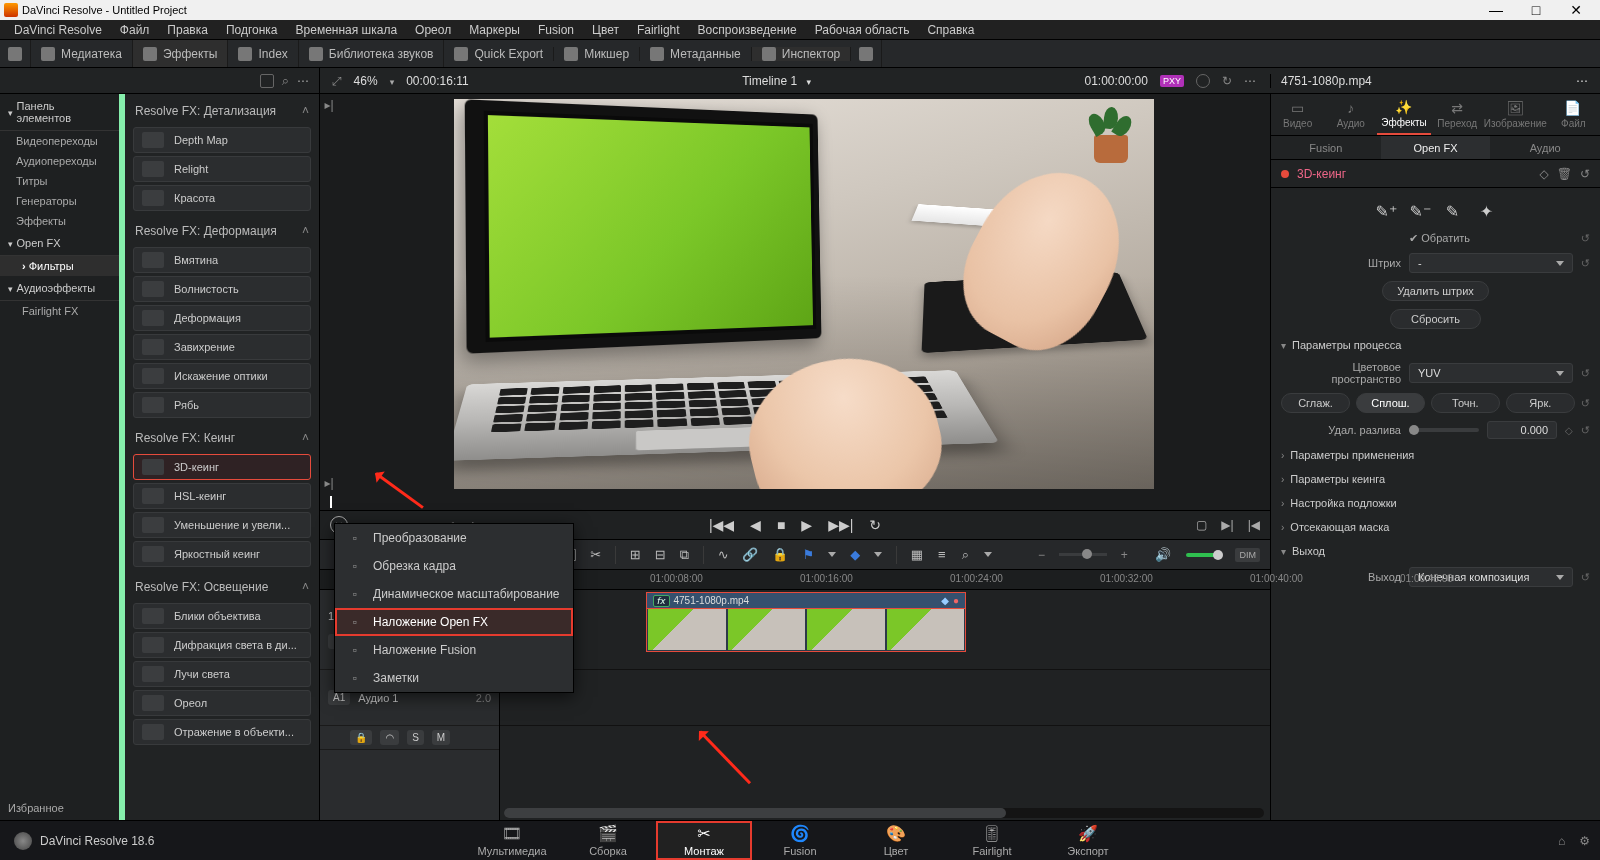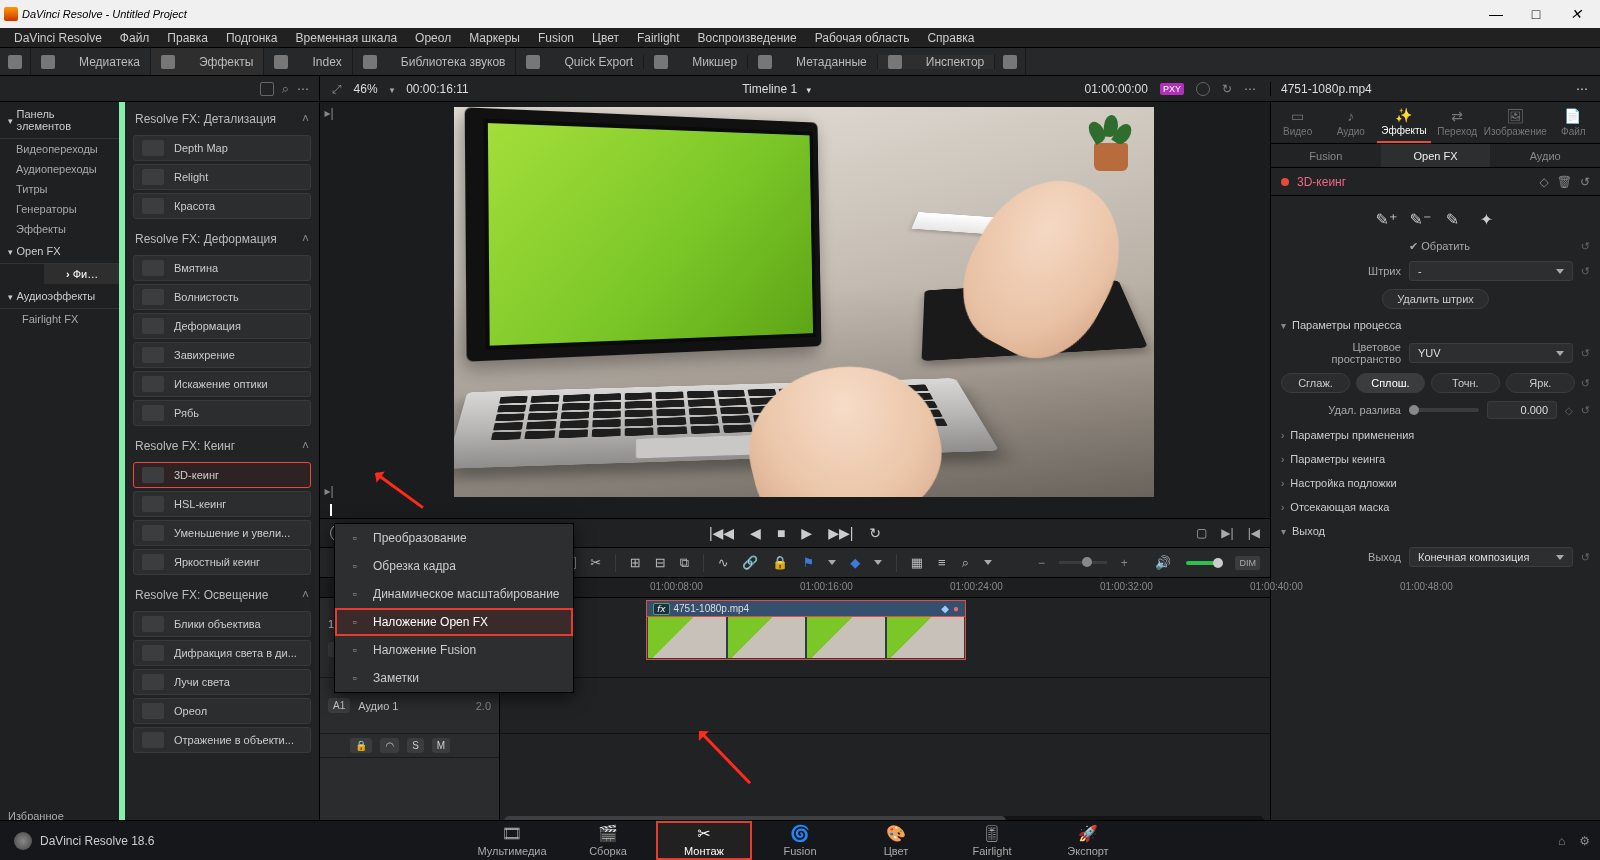--- a/index.html
+++ b/index.html
@@ -1,30 +1,30 @@
 <!DOCTYPE html>
 <html><head>
 <meta charset="utf-8">
 <style>
 * { margin: 0; padding: 0; box-sizing: border-box; font-family: "Segoe UI", Arial, sans-serif; user-select: none; }
 body { background: #0e0e0e; color: #a8a8a8; font-size: 12px; width: 1600px; height: 860px; overflow: hidden; position: relative; }
 
 
-.title-bar { height: 28px; background: #f0f0f0; color: #000; display: flex; align-items: center; padding: 0 4px; font-size: 11px; font-style: italic; }
+.title-bar { height: 20px; background: #f0f0f0; color: #000; display: flex; align-items: center; padding: 0 4px; font-size: 11px; }
 .title-bar .app-ico { width: 14px; height: 14px; background: linear-gradient(#ff9900,#cc3300); border-radius: 2px; margin-right: 4px; }
 .title-bar .spacer { flex: 1; }
 .title-bar .win-btn { width: 40px; text-align: center; font-size: 14px; cursor: pointer; }
 
 
 .menu-bar { height: 20px; background: #212121; display: flex; align-items: center; padding: 0 6px; gap: 2px; border-bottom: 1px solid #000; }
 .menu-bar span { padding: 2px 8px; font-size: 12px; color: #ccc; cursor: pointer; }
 
 
 .top-toolbar { height: 28px; background: #26282a; display: flex; align-items: center; border-bottom: 1px solid #000; }
-.tb-btn { display: flex; align-items: center; gap: 24px; padding: 0 10px; height: 100%; color: #bbb; cursor: pointer; border-right: 1px solid #1a1a1a; font-size: 12px; }
+.tb-btn { display: flex; align-items: center; gap: 6px; padding: 0 10px; height: 100%; color: #bbb; cursor: pointer; border-right: 1px solid #1a1a1a; font-size: 12px; }
 .tb-btn.icon-only { padding: 0 8px; }
 .tb-ico { width: 14px; height: 14px; background: #777; border-radius: 2px; display: inline-block; }
 .project-title { flex: 1; text-align: center; color: #ddd; font-size: 14px; }
 .tb-right { display: flex; }
 
 
 .sub-toolbar { height: 26px; background: #212324; display: flex; align-items: center; border-bottom: 1px solid #000; }
 .sub-left { width: 320px; display: flex; align-items: center; height: 100%; border-right: 1px solid #000; padding: 0 8px; justify-content: flex-end; gap: 8px; }
 .sub-mid { display: flex; align-items: center; gap: 12px; padding: 0 12px; flex: 1; }
 .sub-mid .timeline-name { flex: 1; text-align: center; color: #ddd; }
@@ -34,21 +34,21 @@
 
 
 .main { display: flex; height: calc(100% - 20px - 20px - 28px - 26px - 40px); }
 
 
 .left-col { width: 320px; display: flex; border-right: 1px solid #000; }
 .panel-tree { width: 125px; background: #1e2021; border-right: 6px solid #86efac; overflow: hidden; }
 .ptree-head { padding: 6px 8px; color: #ccc; border-bottom: 1px solid #333; display: flex; align-items: center; gap: 4px; font-size: 11px; }
 .ptree-item { padding: 4px 16px; color: #aaa; font-size: 11px; cursor: pointer; white-space: nowrap; overflow: hidden; text-overflow: ellipsis;}
 .ptree-item.sub { padding-left: 22px; }
-.ptree-item.active { background: #2e2e2e; color: #fff; margin-left: 44px; }
+.ptree-item.active { background: #2e2e2e; color: #fff; }
 
 .fx-list { flex: 1; background: #212324; overflow-y: auto; }
 .fx-group-head { padding: 10px 10px 6px 10px; color: #bbb; font-size: 12px; display: flex; justify-content: space-between; align-items: center; }
 .fx-item { margin: 3px 8px; height: 26px; background: #2b2d2f; border: 1px solid #383a3c; border-radius: 3px; display: flex; align-items: center; padding: 0 8px; gap: 10px; color: #ccc; font-size: 11px; cursor: pointer; }
 .fx-item .fx-ico { width: 22px; height: 16px; background: #3b3d3f; border-radius: 2px; }
 .fx-item.selected { border: 1px solid #e64b3c; background: #2f2224; }
 
 
 .center-col { flex: 1; display: flex; flex-direction: column; background: #1b1c1d; min-width: 0; }
 .viewer-row { flex: 0 0 400px; display: flex; background: #1b1c1d; position: relative; }
@@ -661,20 +661,23 @@
             <div class="drop">
               <span>-</span>
               <span class="caret-down"></span>
             </div>
           </span>
         <span style="color:#666">↺</span>
       </div>
       <div class="param-row" style="justify-content:center;gap:8px">
         <span class="btn-oval" style="flex:0 0 auto;padding:3px 14px">Удалить штрих</span>
       </div>
+      <div class="param-row" style="justify-content:center">
+        <span class="btn-oval" style="flex:0 0 auto;padding:3px 20px">Сбросить</span>
+      </div>
 
       <div class="section-head">
           <span class="chev">▾</span>
           <span>Параметры процесса</span>
         </div>
       <div class="param-row">
         <span class="lbl">Цветовое пространство</span>
         <span class="val">
             <div class="drop">
               <span>YUV</span>

